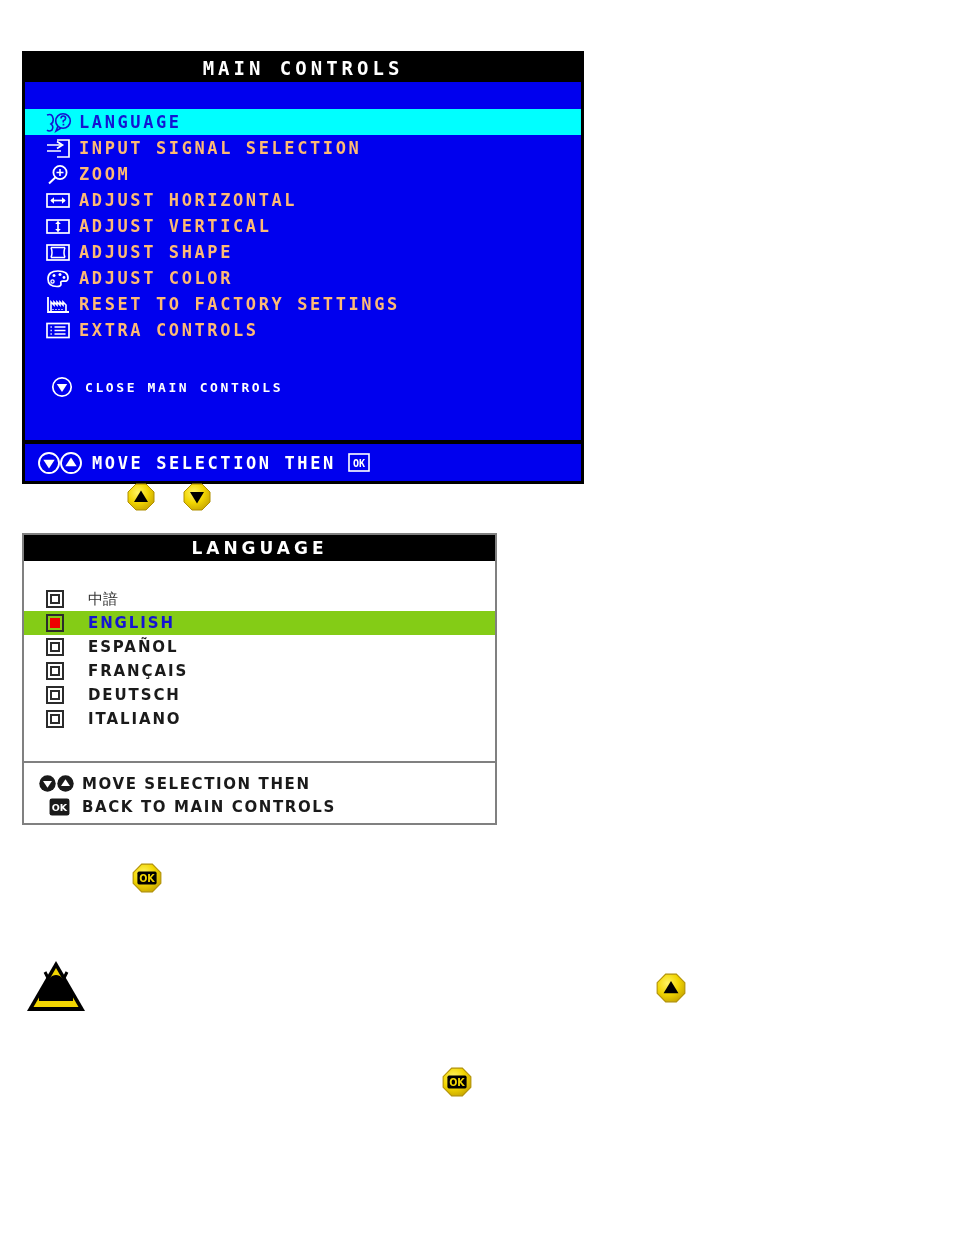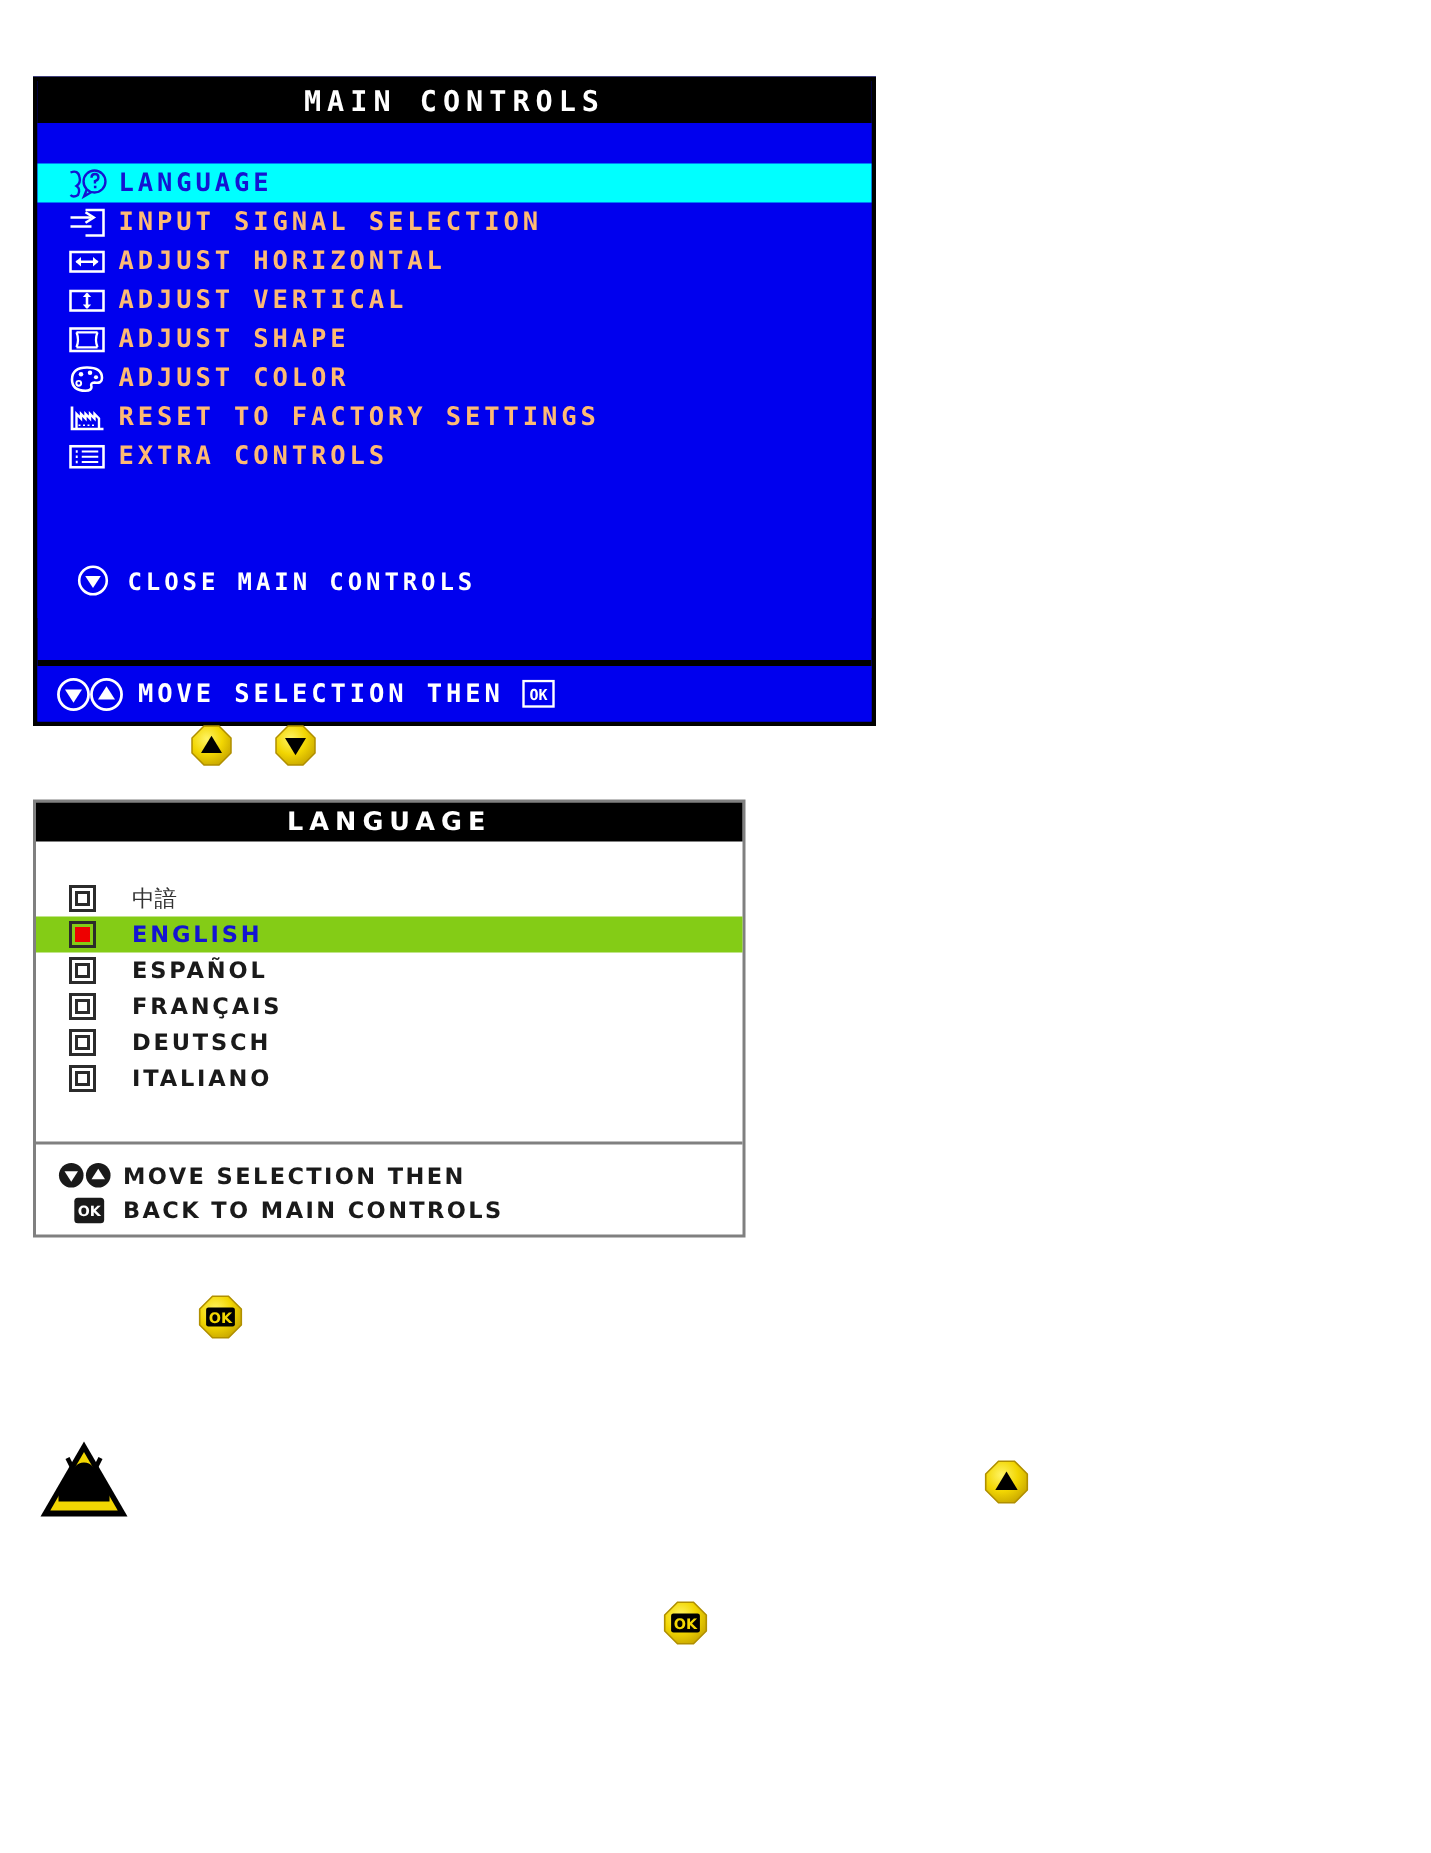--- a/index.html
+++ b/index.html
@@ -86,21 +86,21 @@
     padding-left: 26px;
   }
   #main-osd .close-row .m-icon {
     width: 34px;
     flex: 0 0 34px;
     display: flex;
     align-items: center;
   }
   #main-osd .close-row .m-label {
     color: #ffffff;
-    font-size: 16px;
+    font-size: 13px;
     font-weight: bold;
     letter-spacing: 2.6px;
     font-family: "DejaVu Sans Mono", monospace;
     white-space: nowrap;
   }
   #main-osd .osd-footer {
     position: absolute;
     left: 0;
     right: 0;
     bottom: 0;
@@ -254,20 +254,30 @@
         <span class="m-icon">
           <svg width="28" height="21" viewBox="0 0 28 21">
             <path d="M13 2 L25 2 L25 19 L13 19" fill="none" stroke="#ffffff" stroke-width="1.7"></path>
             <path d="M3 7 L17 7 M3 13 L17 13" fill="none" stroke="#ffffff" stroke-width="1.7"></path>
             <path d="M13 3.5 L18.5 7 L13 10.5" fill="none" stroke="#ffffff" stroke-width="1.7"></path>
           </svg>
         </span>
         <span class="m-label">INPUT SIGNAL SELECTION</span>
       </div>
 
+      <div class="menu-row">
+        <span class="m-icon">
+          <svg width="28" height="21" viewBox="0 0 28 21">
+            <circle cx="16" cy="8.5" r="6.6" fill="none" stroke="#ffffff" stroke-width="1.8"></circle>
+            <path d="M16 5 L16 12 M12.5 8.5 L19.5 8.5" stroke="#ffffff" stroke-width="1.6"></path>
+            <path d="M11.3 13.5 L5 19.5" stroke="#ffffff" stroke-width="2"></path>
+          </svg>
+        </span>
+        <span class="m-label">ZOOM</span>
+      </div>
 
       <div class="menu-row">
         <span class="m-icon">
           <svg width="28" height="21" viewBox="0 0 28 21">
             <rect x="3" y="4" width="22" height="13" fill="none" stroke="#ffffff" stroke-width="1.7"></rect>
             <path d="M7 10.5 L21 10.5" stroke="#ffffff" stroke-width="1.7"></path>
             <path d="M10 7.3 L6.3 10.5 L10 13.7" fill="#ffffff"></path>
             <path d="M18 7.3 L21.7 10.5 L18 13.7" fill="#ffffff"></path>
           </svg>
         </span>

